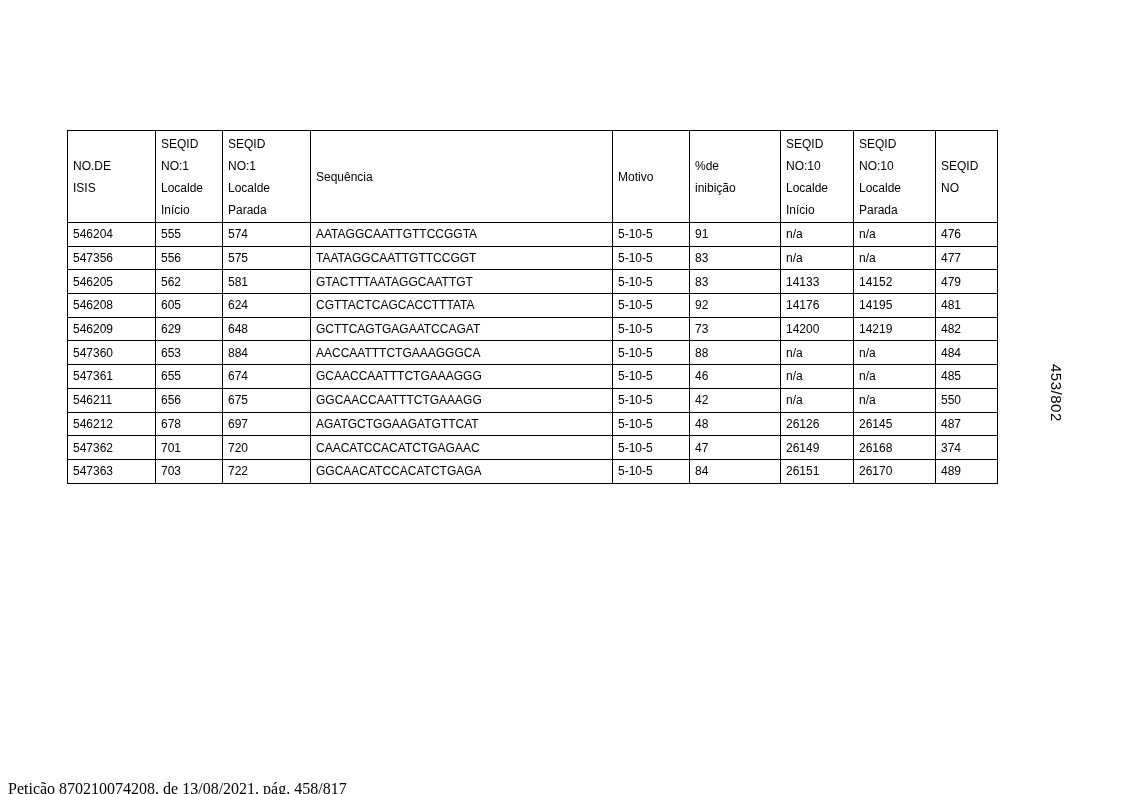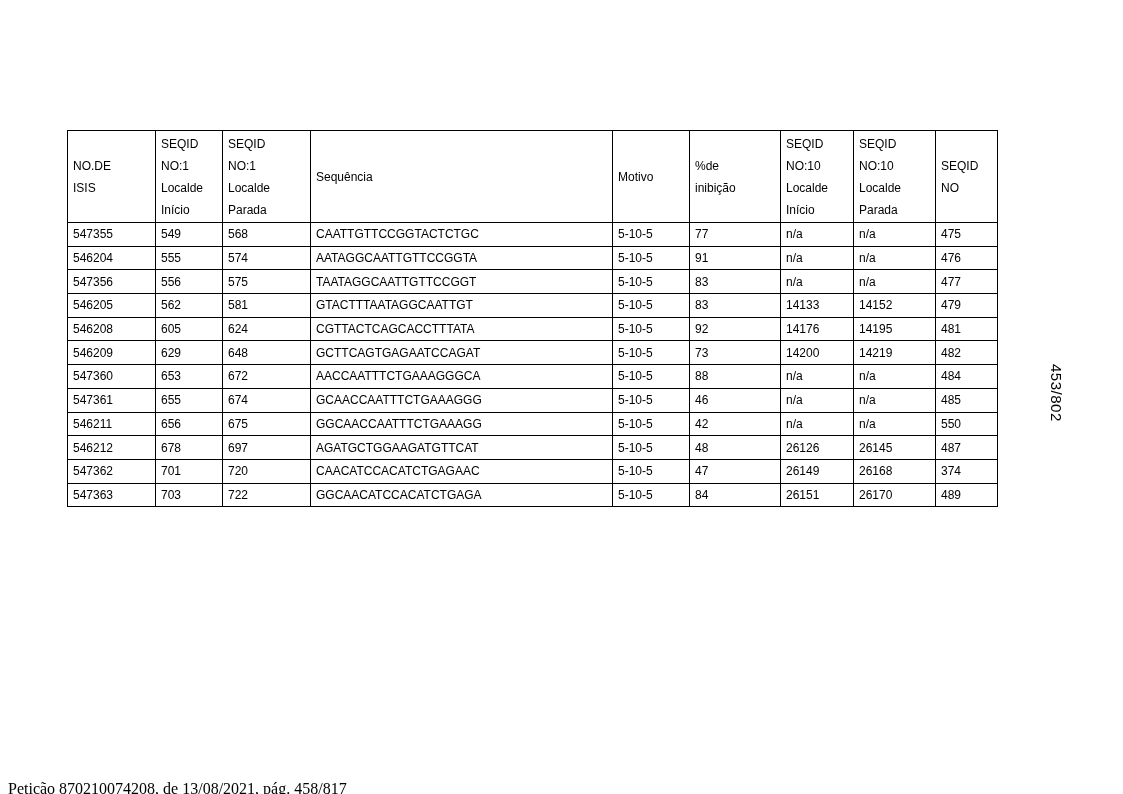--- a/index.html
+++ b/index.html
@@ -141,31 +141,20 @@
             <div class="hline justify">
               <span>SEQ</span>
               <span>ID</span>
             </div>
             <div class="hline">NO</div>
           </th>
         </tr>
     </thead>
     <tbody>
         <tr>
-          <td>547355</td>
-          <td>549</td>
-          <td>568</td>
-          <td>CAATTGTTCCGGTACTCTGC</td>
-          <td>5-10-5</td>
-          <td>77</td>
-          <td>n/a</td>
-          <td>n/a</td>
-          <td>475</td>
-        </tr>
-        <tr>
           <td>546204</td>
           <td>555</td>
           <td>574</td>
           <td>AATAGGCAATTGTTCCGGTA</td>
           <td>5-10-5</td>
           <td>91</td>
           <td>n/a</td>
           <td>n/a</td>
           <td>476</td>
         </tr>
@@ -209,21 +198,21 @@
           <td>GCTTCAGTGAGAATCCAGAT</td>
           <td>5-10-5</td>
           <td>73</td>
           <td>14200</td>
           <td>14219</td>
           <td>482</td>
         </tr>
         <tr>
           <td>547360</td>
           <td>653</td>
-          <td>672</td>
+          <td>884</td>
           <td>AACCAATTTCTGAAAGGGCA</td>
           <td>5-10-5</td>
           <td>88</td>
           <td>n/a</td>
           <td>n/a</td>
           <td>484</td>
         </tr>
         <tr>
           <td>547361</td>
           <td>655</td>

